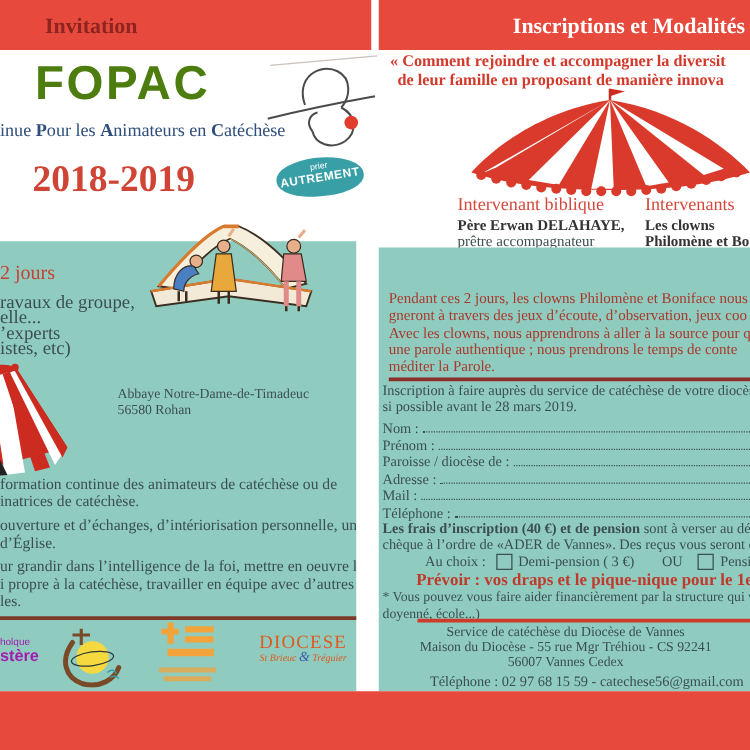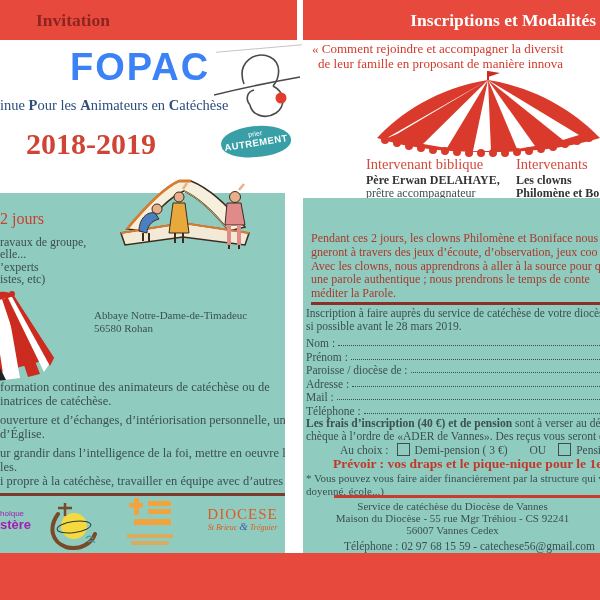--- a/index.html
+++ b/index.html
@@ -21,21 +21,21 @@
 
 <div id="page">
 
   <div class="abs banner" style="left:0;width:297px;">
     <span class="abs banner-text" style="left:36px;color:#8e2420;">Invitation</span>
   </div>
   <div class="abs banner" style="left:303px;width:297px;">
     <span class="abs banner-text" style="right:4px;color:#ffffff;">Inscriptions et Modalités</span>
   </div>
 
-  <div class="abs" style="left:28px;top:46px;font-family:'Liberation Sans',sans-serif;font-weight:bold;font-size:38px;letter-spacing:2px;color:#3b82f6;margin-left:42px;">FOPAC</div>
+  <div class="abs" style="left:28px;top:46px;font-family:'Liberation Sans',sans-serif;font-weight:bold;font-size:38px;letter-spacing:2px;color:#4d7c0f;">FOPAC</div>
 
   <div class="abs" style="left:216px;top:48px;width:86px;border-top:1.5px solid #c9c2bd;transform:rotate(-5deg);"></div>
 
   <svg class="abs" style="left:214px;top:48px;" width="88" height="80" viewBox="0 0 88 80">
     <path d="M30,36 C22,14 42,2 56,9 C68,15 66,30 59,38" fill="none" stroke="#4a4a4a" stroke-width="1.6"></path>
     <path d="M0,47 C28,40 58,34 86,29" fill="none" stroke="#4a4a4a" stroke-width="1.6"></path>
     <path d="M59,38 C71,44 72,58 62,65 C51,72 38,67 36,57" fill="none" stroke="#4a4a4a" stroke-width="1.6"></path>
     <path d="M36,57 C31,51 33,44 40,42" fill="none" stroke="#4a4a4a" stroke-width="1.6"></path>
     <circle cx="67" cy="50" r="5.5" fill="#e23c2c"></circle>
   </svg>
@@ -52,22 +52,22 @@
   </div>
 
   <div class="abs" style="left:0;top:193px;width:285px;height:360px;background:#8fccbf;overflow:hidden;">
 
     <div style="position:absolute;left:0;top:187px;font-size:12.5px;">
       <div class="nowrap lh0">formation continue des animateurs de catéchèse ou de</div>
       <div class="nowrap lh0">inatrices de catéchèse.</div>
       <div class="nowrap lh0" style="margin-top:5px;">ouverture et d’échanges, d’intériorisation personnelle, une</div>
       <div class="nowrap lh0">d’Église.</div>
       <div class="nowrap lh0" style="margin-top:5px;">ur grandir dans l’intelligence de la foi, mettre en oeuvre la</div>
+      <div class="nowrap lh0">i propre à la catéchèse, travailler en équipe avec d’autres</div>
       <div class="nowrap lh0">les.</div>
-      <div class="nowrap lh0">i propre à la catéchèse, travailler en équipe avec d’autres</div>
     </div>
   </div>
 
   <svg class="abs" style="left:117px;top:175px;" width="138" height="80" viewBox="0 0 138 80">
     <path d="M4,58 L66,48 L132,58 L128,70 L66,62 L8,70 Z" fill="#f2ead6" stroke="#3a2d20" stroke-width="1.5"></path>
     <path d="M10,54 C30,30 48,12 62,6 L74,6 C94,14 112,32 128,52 L112,56 C96,36 80,22 67,16 C53,22 37,38 25,56 Z" fill="#f6efdc" stroke="#3a2d20" stroke-width="1.5"></path>
     <path d="M62,6 L74,6" stroke="#d97b2e" stroke-width="3"></path>
     <path d="M10,54 C30,30 48,12 62,6" fill="none" stroke="#d97b2e" stroke-width="2.5"></path>
     <path d="M67,16 C80,22 96,36 112,56" fill="none" stroke="#caa96f" stroke-width="1"></path>
     <path d="M4,58 L66,48 L132,58" fill="none" stroke="#d97b2e" stroke-width="2"></path>
@@ -82,21 +82,21 @@
     <path d="M58,58 L58,68 M66,58 L66,68" stroke="#3a2d20" stroke-width="2"></path>
 
     <circle cx="118" cy="22" r="5.5" fill="#e8b08a" stroke="#3a2d20" stroke-width="1"></circle>
     <path d="M122,15 L127,9" stroke="#e8b08a" stroke-width="2.5"></path>
     <path d="M110,28 L124,28 L128,50 L108,50 Z" fill="#e08a8a" stroke="#3a2d20" stroke-width="1"></path>
     <path d="M112,50 L112,70 M122,50 L122,70" stroke="#e08a8a" stroke-width="4"></path>
     <path d="M112,70 L112,74 M122,70 L122,74" stroke="#3a2d20" stroke-width="2"></path>
   </svg>
 
   <div class="abs" style="left:0;top:210px;font-size:16px;color:#c74232;">2 jours</div>
-  <div class="abs" style="left:0;top:236px;font-size:12px;line-height:12.4px;">
+  <div class="abs" style="left:0;top:236px;font-size:15px;line-height:12.4px;">
     <div class="nowrap">ravaux de groupe,</div>
     <div class="nowrap">elle...</div>
     <div class="nowrap">’experts</div>
     <div class="nowrap">istes, etc)</div>
   </div>
 
   <div class="abs" style="left:94px;top:309px;font-size:11px;line-height:12.5px;">
     <div class="nowrap">Abbaye Notre-Dame-de-Timadeuc</div>
     <div class="nowrap">56580  Rohan</div>
   </div>
@@ -134,21 +134,21 @@
     <rect x="7" y="22" width="37" height="6" fill="#f2a33c"></rect>
     <rect x="0" y="37" width="46" height="4" fill="#f2a33c" opacity="0.75"></rect>
     <rect x="4" y="44" width="38" height="4" fill="#f2a33c" opacity="0.75"></rect>
   </svg>
 
   <div class="abs" style="left:195px;top:506px;width:95px;text-align:center;color:#e05a20;">
     <div style="font-size:15px;letter-spacing:1px;line-height:16px;">DIOCESE</div>
     <div style="font-size:8px;font-style:italic;line-height:9px;"><span>St Brieuc </span><span style="color:#3a5fa8;font-size:11px;">&amp;</span><span> Tréguier</span></div>
   </div>
 
-  <div class="abs nowrap" style="left:312px;top:42px;font-size:13px;font-weight:normal;color:#d23a2c;line-height:14.5px;">
+  <div class="abs nowrap" style="left:312px;top:42px;font-size:13px;font-weight:bold;color:#d23a2c;line-height:14.5px;">
     <div class="nowrap">« Comment rejoindre et accompagner la diversit</div>
     <div class="nowrap" style="margin-left:6px;">de leur famille en proposant de manière innova</div>
   </div>
 
   <svg class="abs" style="left:377px;top:68px;" width="223" height="92" viewBox="0 0 223 92">
     <path d="M111,12 L111,3" stroke="#cc2b20" stroke-width="2"></path>
     <path d="M111,3 L123,5 L111,9 Z" fill="#cc2b20"></path>
     <path d="M111,12 C60,20 22,46 0,70 C32,80 64,84 111,84 C158,84 190,80 223,70 C200,46 162,20 111,12 Z" fill="#d93a2b"></path>
     <path d="M111,12 L46,76 L70,80 Z" fill="#ffffff"></path>
     <path d="M111,12 L96,83 L114,83 Z" fill="#ffffff"></path>

